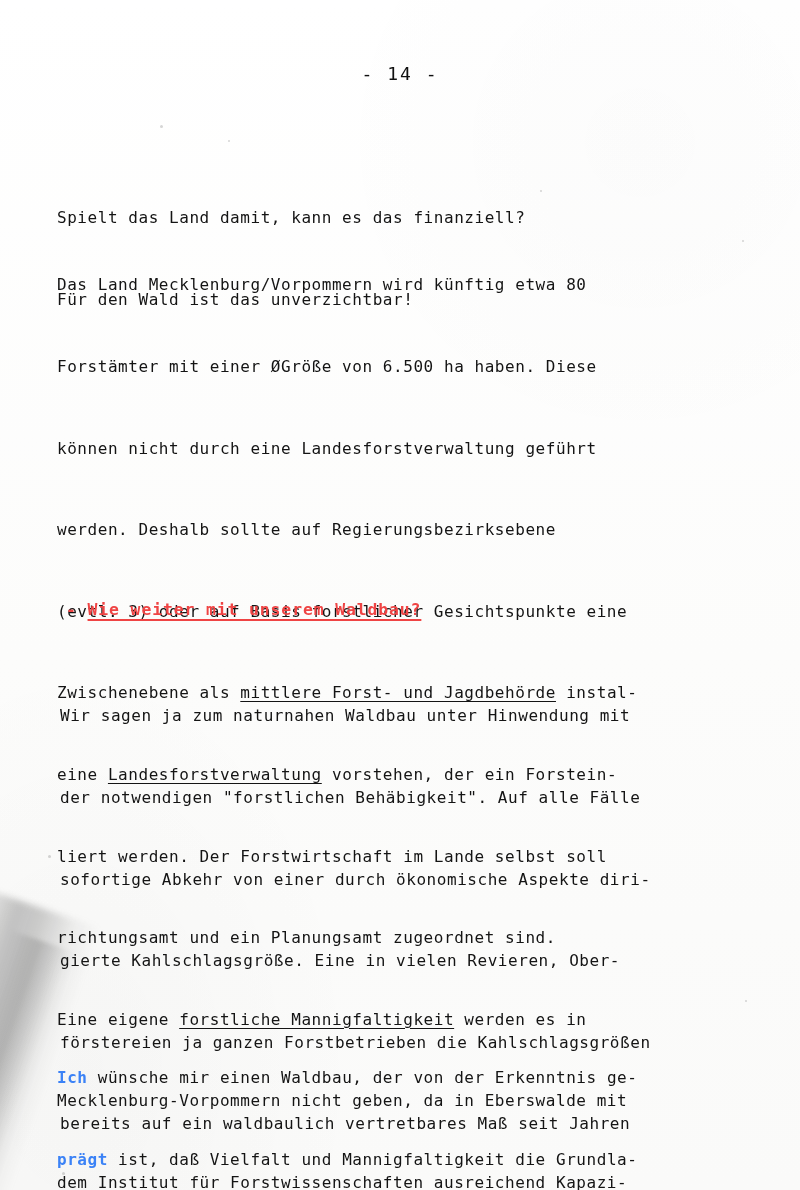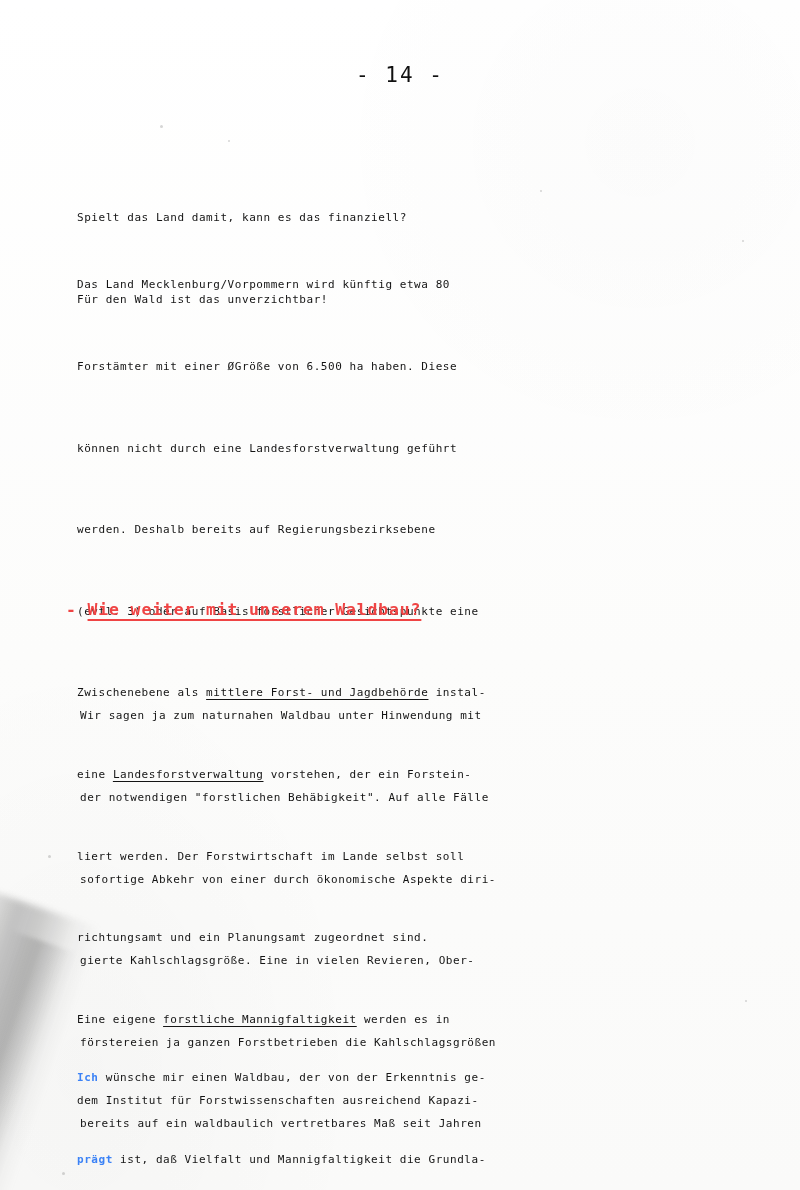--- a/index.html
+++ b/index.html
@@ -69,34 +69,33 @@
     z-index: 2;
   }
 
   
   .page-number {
     position: absolute;
     top: 63px;
     left: 0;
     width: 800px;
     text-align: center;
-    font-size: 21px;
+    font-size: 18px;
     letter-spacing: 2px;
     color: #101010;
   }
 
   
   .block {
     position: absolute;
-    font-size: 11px;
+    font-size: 16px;
     line-height: 27.2px;
     letter-spacing: 0.55px;
     white-space: pre;
     color: #141414;
-    margin-left: 20px;
   }
 
   .block .line { display: block; height: 27.2px; }
 
   
   #block-intro   { left: 57px; top: 150px;  }
   #block-laender { left: 57px; top: 217px;  }
 
   
   #heading-waldbau {
@@ -162,27 +161,28 @@
 
     <div class="block" id="block-intro">
       <span class="line">Spielt das Land damit, kann es das finanziell?</span>
       <span class="line">Für den Wald ist das unverzichtbar!</span>
     </div>
 
     <div class="block" id="block-laender">
       <span class="line">Das Land Mecklenburg/Vorpommern wird künftig etwa 80</span>
       <span class="line">Forstämter mit einer ØGröße von 6.500 ha haben. Diese</span>
       <span class="line">können nicht durch eine Landesforstverwaltung geführt</span>
-      <span class="line">werden. Deshalb bereits auf Regierungsbezirksebene</span>
+      <span class="line">werden. Deshalb sollte auf Regierungsbezirksebene</span>
       <span class="line">(evtl. 3) oder auf Basis forstlicher Gesichtspunkte eine</span>
       <span class="line"><span>Zwischenebene als </span><span class="u">mittlere Forst- und Jagdbehörde</span><span> instal-</span></span>
       <span class="line"><span>eine </span><span class="u">Landesforstverwaltung</span><span> vorstehen, der ein Forstein-</span></span>
       <span class="line">liert werden. Der Forstwirtschaft im Lande selbst soll</span>
       <span class="line">richtungsamt und ein Planungsamt zugeordnet sind.</span>
       <span class="line"><span>Eine eigene </span><span class="u">forstliche Mannigfaltigkeit</span><span> werden es in</span></span>
+      <span class="line">Mecklenburg-Vorpommern nicht geben, da in Eberswalde mit</span>
       <span class="line">dem Institut für Forstwissenschaften ausreichend Kapazi-</span>
       
     </div>
 
     <div id="heading-waldbau"><span class="dash">- </span><span class="u">Wie weiter mit unserem Waldbau?</span></div>
 
     <div class="block" id="block-waldbau">
       <span class="line">Wir sagen ja zum naturnahen Waldbau unter Hinwendung mit</span>
       <span class="line">der notwendigen "forstlichen Behäbigkeit". Auf alle Fälle</span>
       <span class="line">sofortige Abkehr von einer durch ökonomische Aspekte diri-</span>

